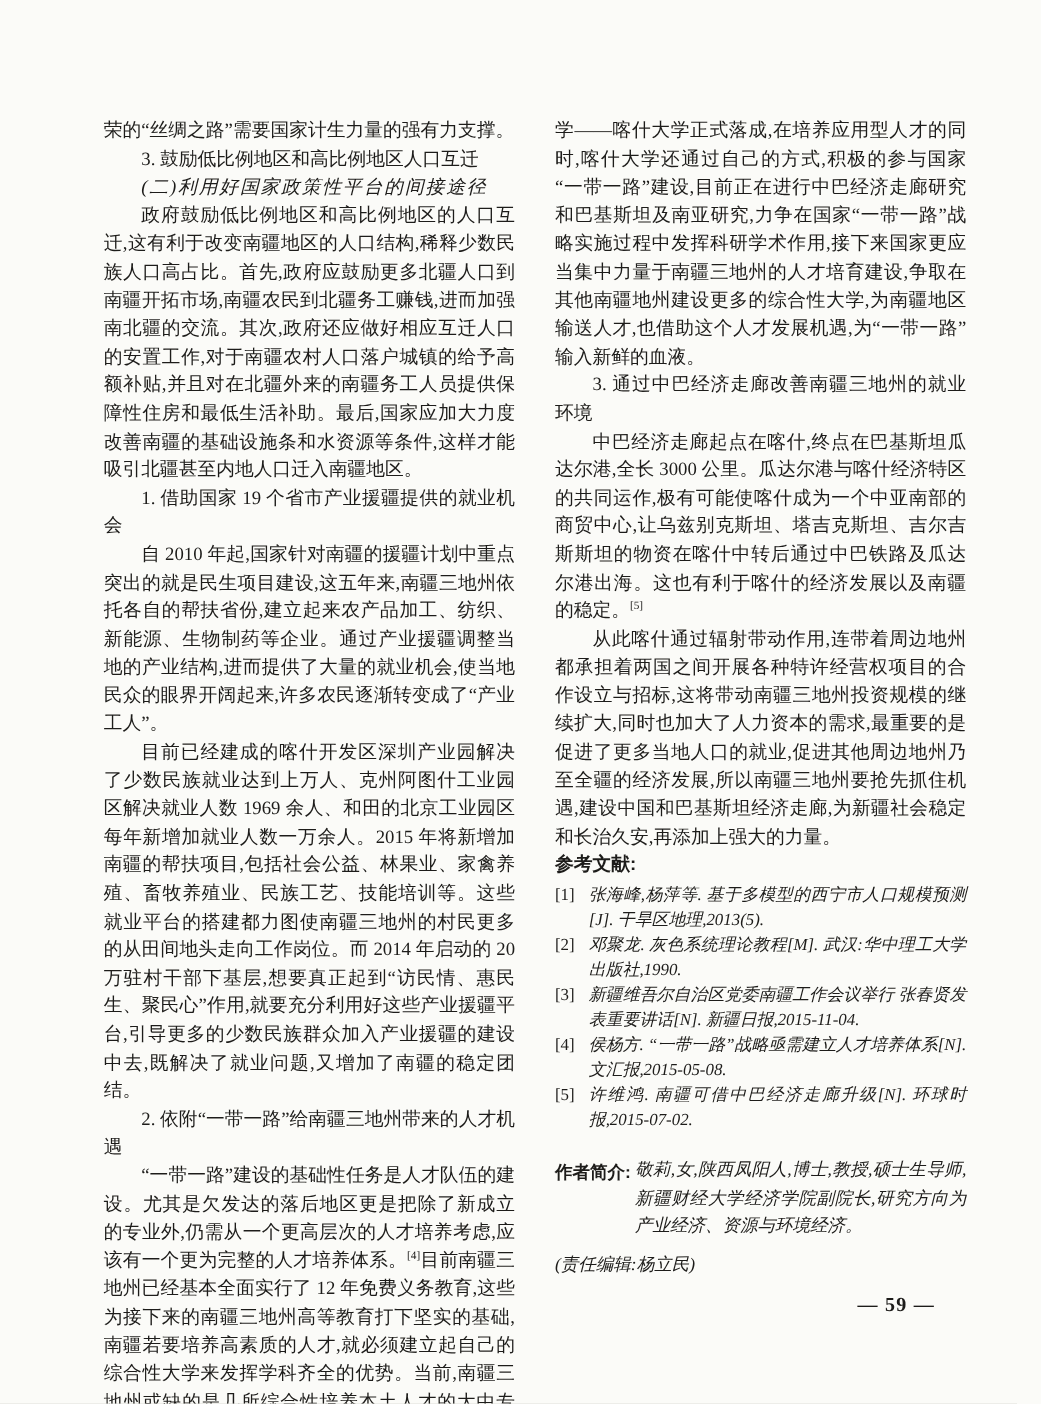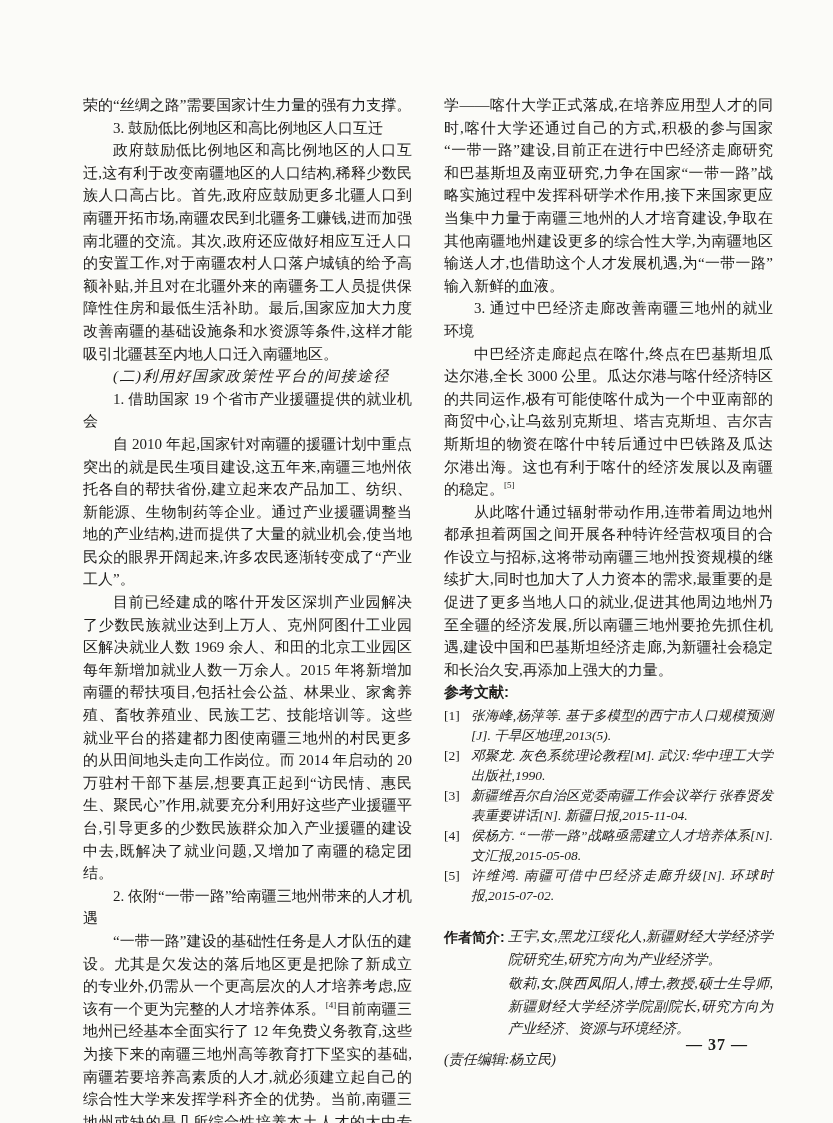--- a/index.html
+++ b/index.html
@@ -93,22 +93,22 @@
   }
 </style>
 </head>
 <body>
 
 <div class="page">
 
   <div class="col col-left">
       <p class="pg cont">荣的“丝绸之路”需要国家计生力量的强有力支撑。</p>
       <p class="pg h3">3. 鼓励低比例地区和高比例地区人口互迁</p>
+      <p class="pg h2kai">(二)利用好国家政策性平台的间接途径</p>
       <p class="pg para">政府鼓励低比例地区和高比例地区的人口互迁,这有利于改变南疆地区的人口结构,稀释少数民族人口高占比。首先,政府应鼓励更多北疆人口到南疆开拓市场,南疆农民到北疆务工赚钱,进而加强南北疆的交流。其次,政府还应做好相应互迁人口的安置工作,对于南疆农村人口落户城镇的给予高额补贴,并且对在北疆外来的南疆务工人员提供保障性住房和最低生活补助。最后,国家应加大力度改善南疆的基础设施条和水资源等条件,这样才能吸引北疆甚至内地人口迁入南疆地区。</p>
-      <p class="pg h2kai">(二)利用好国家政策性平台的间接途径</p>
       <p class="pg h3">1. 借助国家 19 个省市产业援疆提供的就业机会</p>
       <p class="pg para">自 2010 年起,国家针对南疆的援疆计划中重点突出的就是民生项目建设,这五年来,南疆三地州依托各自的帮扶省份,建立起来农产品加工、纺织、新能源、生物制药等企业。通过产业援疆调整当地的产业结构,进而提供了大量的就业机会,使当地民众的眼界开阔起来,许多农民逐渐转变成了“产业工人”。</p>
       <p class="pg para">目前已经建成的喀什开发区深圳产业园解决了少数民族就业达到上万人、克州阿图什工业园区解决就业人数 1969 余人、和田的北京工业园区每年新增加就业人数一万余人。2015 年将新增加南疆的帮扶项目,包括社会公益、林果业、家禽养殖、畜牧养殖业、民族工艺、技能培训等。这些就业平台的搭建都力图使南疆三地州的村民更多的从田间地头走向工作岗位。而 2014 年启动的 20 万驻村干部下基层,想要真正起到“访民情、惠民生、聚民心”作用,就要充分利用好这些产业援疆平台,引导更多的少数民族群众加入产业援疆的建设中去,既解决了就业问题,又增加了南疆的稳定团结。</p>
       <p class="pg h3">2. 依附“一带一路”给南疆三地州带来的人才机遇</p>
       <p class="pg para">“一带一路”建设的基础性任务是人才队伍的建设。尤其是欠发达的落后地区更是把除了新成立的专业外,仍需从一个更高层次的人才培养考虑,应该有一个更为完整的人才培养体系。<sup>[4]</sup>目前南疆三地州已经基本全面实行了 12 年免费义务教育,这些为接下来的南疆三地州高等教育打下坚实的基础,南疆若要培养高素质的人才,就必须建立起自己的综合性大学来发挥学科齐全的优势。当前,南疆三地州或缺的是几所综合性培养本土人才的大中专院校和大学。2015 年南疆第一所综合大</p>
     </div>
 
   <div class="col col-right">
     <div>
         <p class="pg cont">学——喀什大学正式落成,在培养应用型人才的同时,喀什大学还通过自己的方式,积极的参与国家“一带一路”建设,目前正在进行中巴经济走廊研究和巴基斯坦及南亚研究,力争在国家“一带一路”战略实施过程中发挥科研学术作用,接下来国家更应当集中力量于南疆三地州的人才培育建设,争取在其他南疆地州建设更多的综合性大学,为南疆地区输送人才,也借助这个人才发展机遇,为“一带一路”输入新鲜的血液。</p>
@@ -124,23 +124,22 @@
           <div class="ref-item"><span class="ref-num">[2]</span><span class="ref-text">邓聚龙. 灰色系统理论教程[M]. 武汉:华中理工大学出版社,1990.</span></div>
           <div class="ref-item"><span class="ref-num">[3]</span><span class="ref-text">新疆维吾尔自治区党委南疆工作会议举行 张春贤发表重要讲话[N]. 新疆日报,2015-11-04.</span></div>
           <div class="ref-item"><span class="ref-num">[4]</span><span class="ref-text">侯杨方. “一带一路”战略亟需建立人才培养体系[N]. 文汇报,2015-05-08.</span></div>
           <div class="ref-item"><span class="ref-num">[5]</span><span class="ref-text">许维鸿. 南疆可借中巴经济走廊升级[N]. 环球时报,2015-07-02.</span></div>
         </div>
     </div>
 
     <div class="author-section">
       <span class="author-label">作者简介:</span>
       <div class="author-bios">
-          <p class="bio">王宇,女,黑龙江绥化人,新疆财经大学经济学院研究生,研究方向为产业经济学。</p>
           <p class="bio">敬莉,女,陕西凤阳人,博士,教授,硕士生导师,新疆财经大学经济学院副院长,研究方向为产业经济、资源与环境经济。</p>
         </div>
     </div>
 
     <div class="editor-line">(责任编辑:杨立民)</div>
   </div>
 
-  <div class="page-number">— 37 —</div>
+  <div class="page-number">— 59 —</div>
 
 </div>
 
 </body></html>

